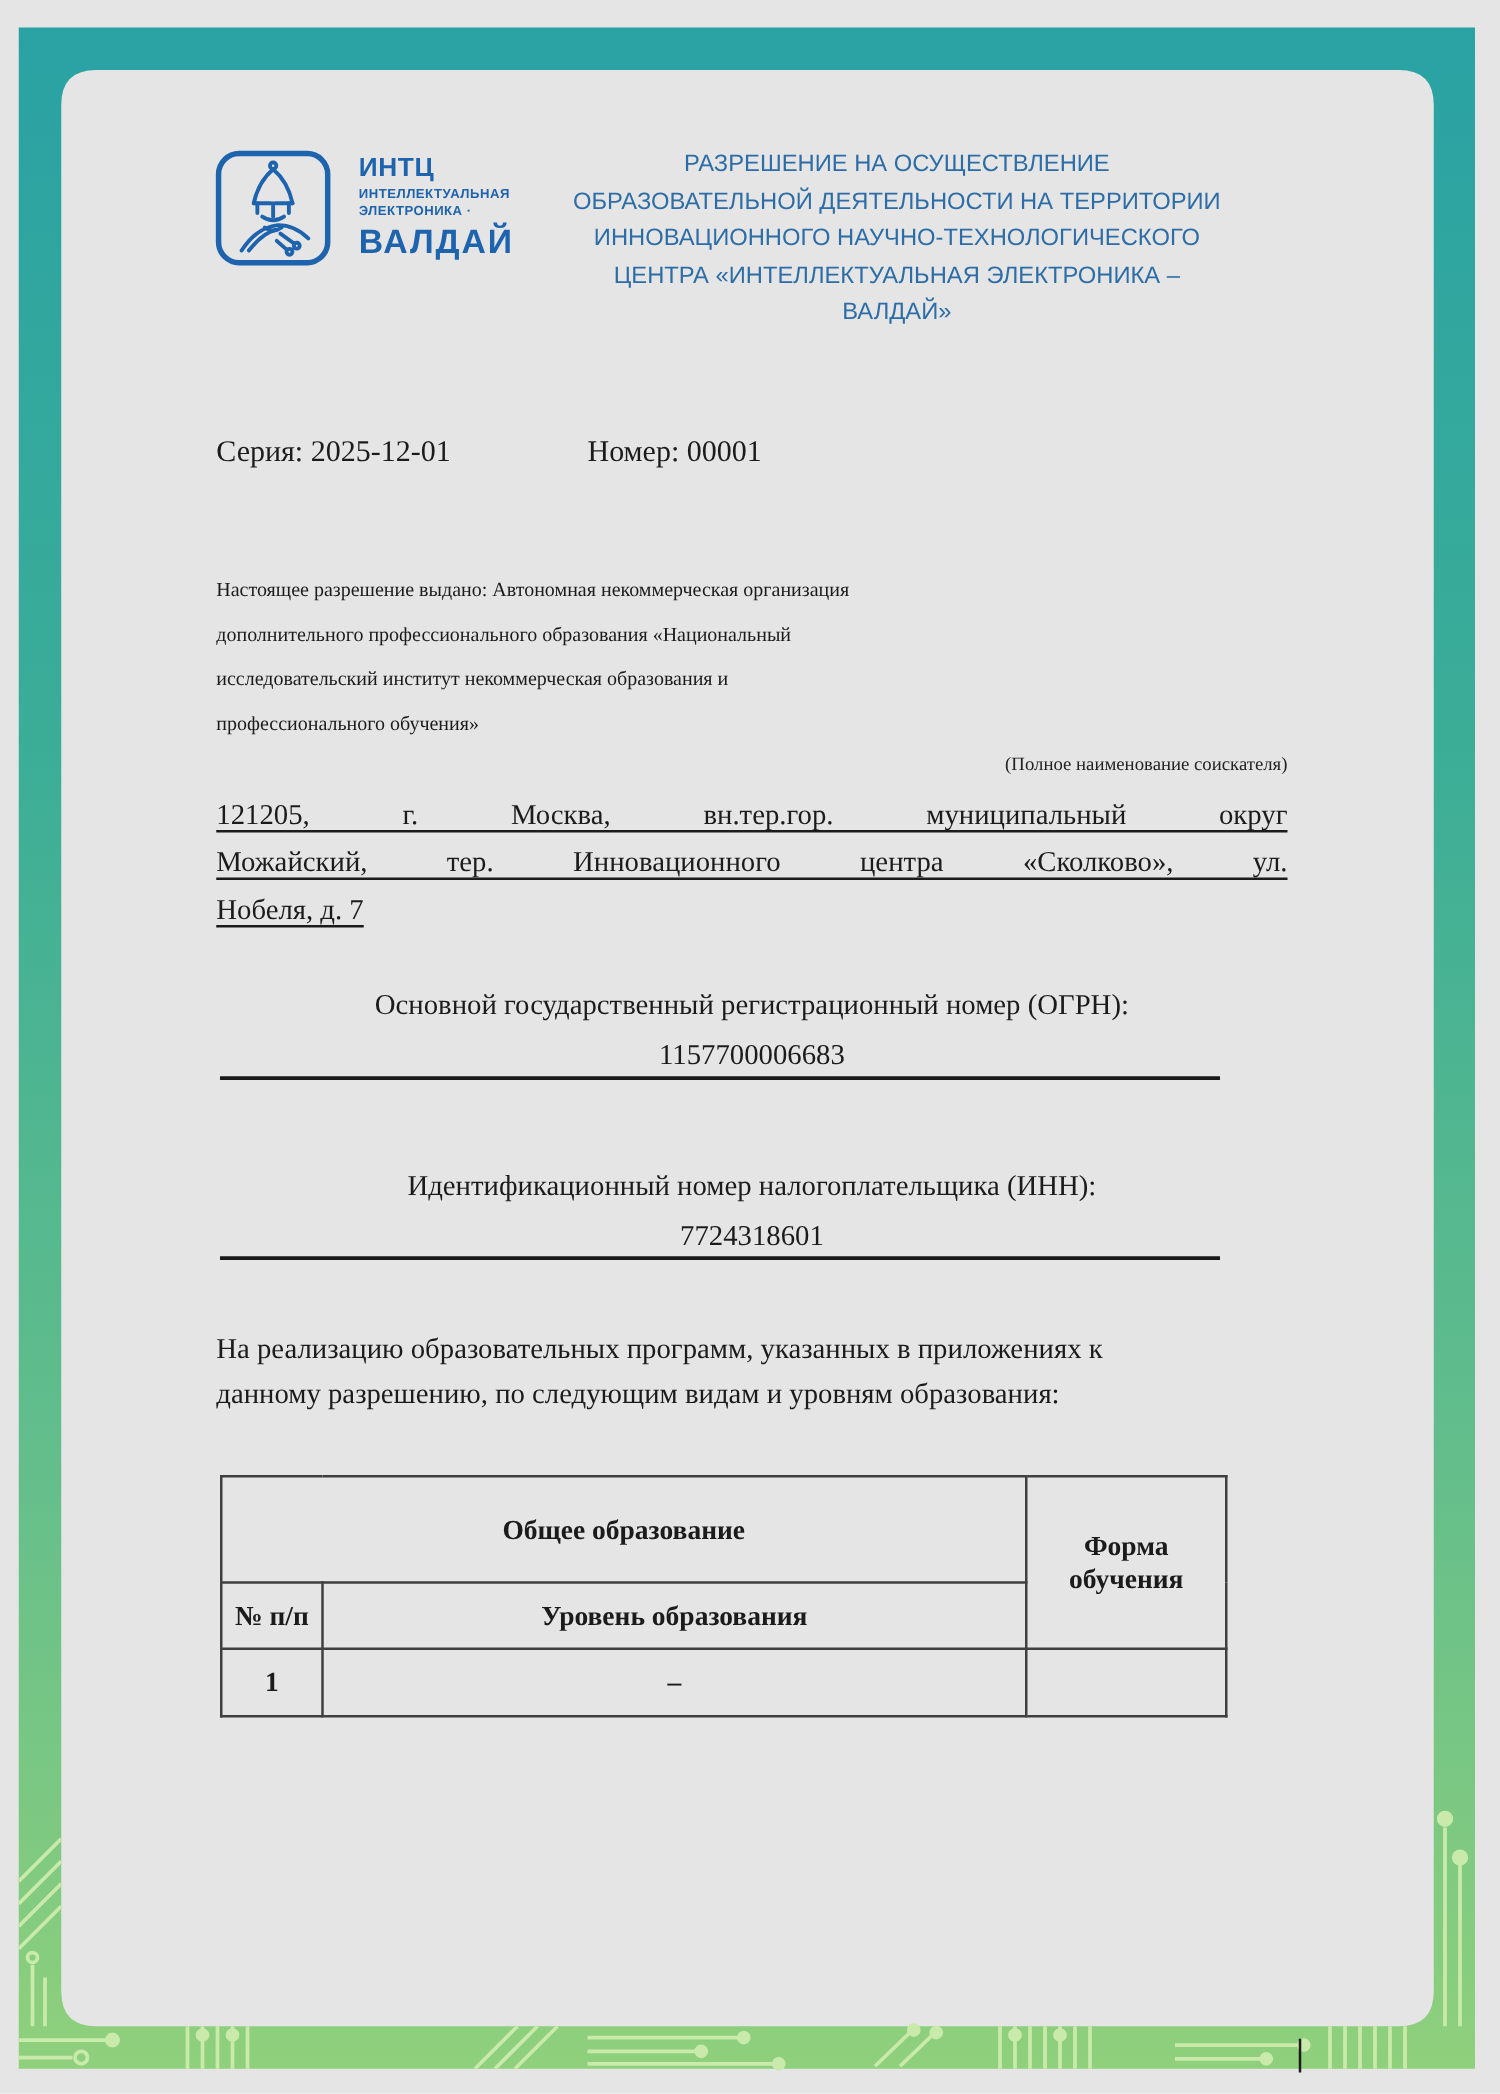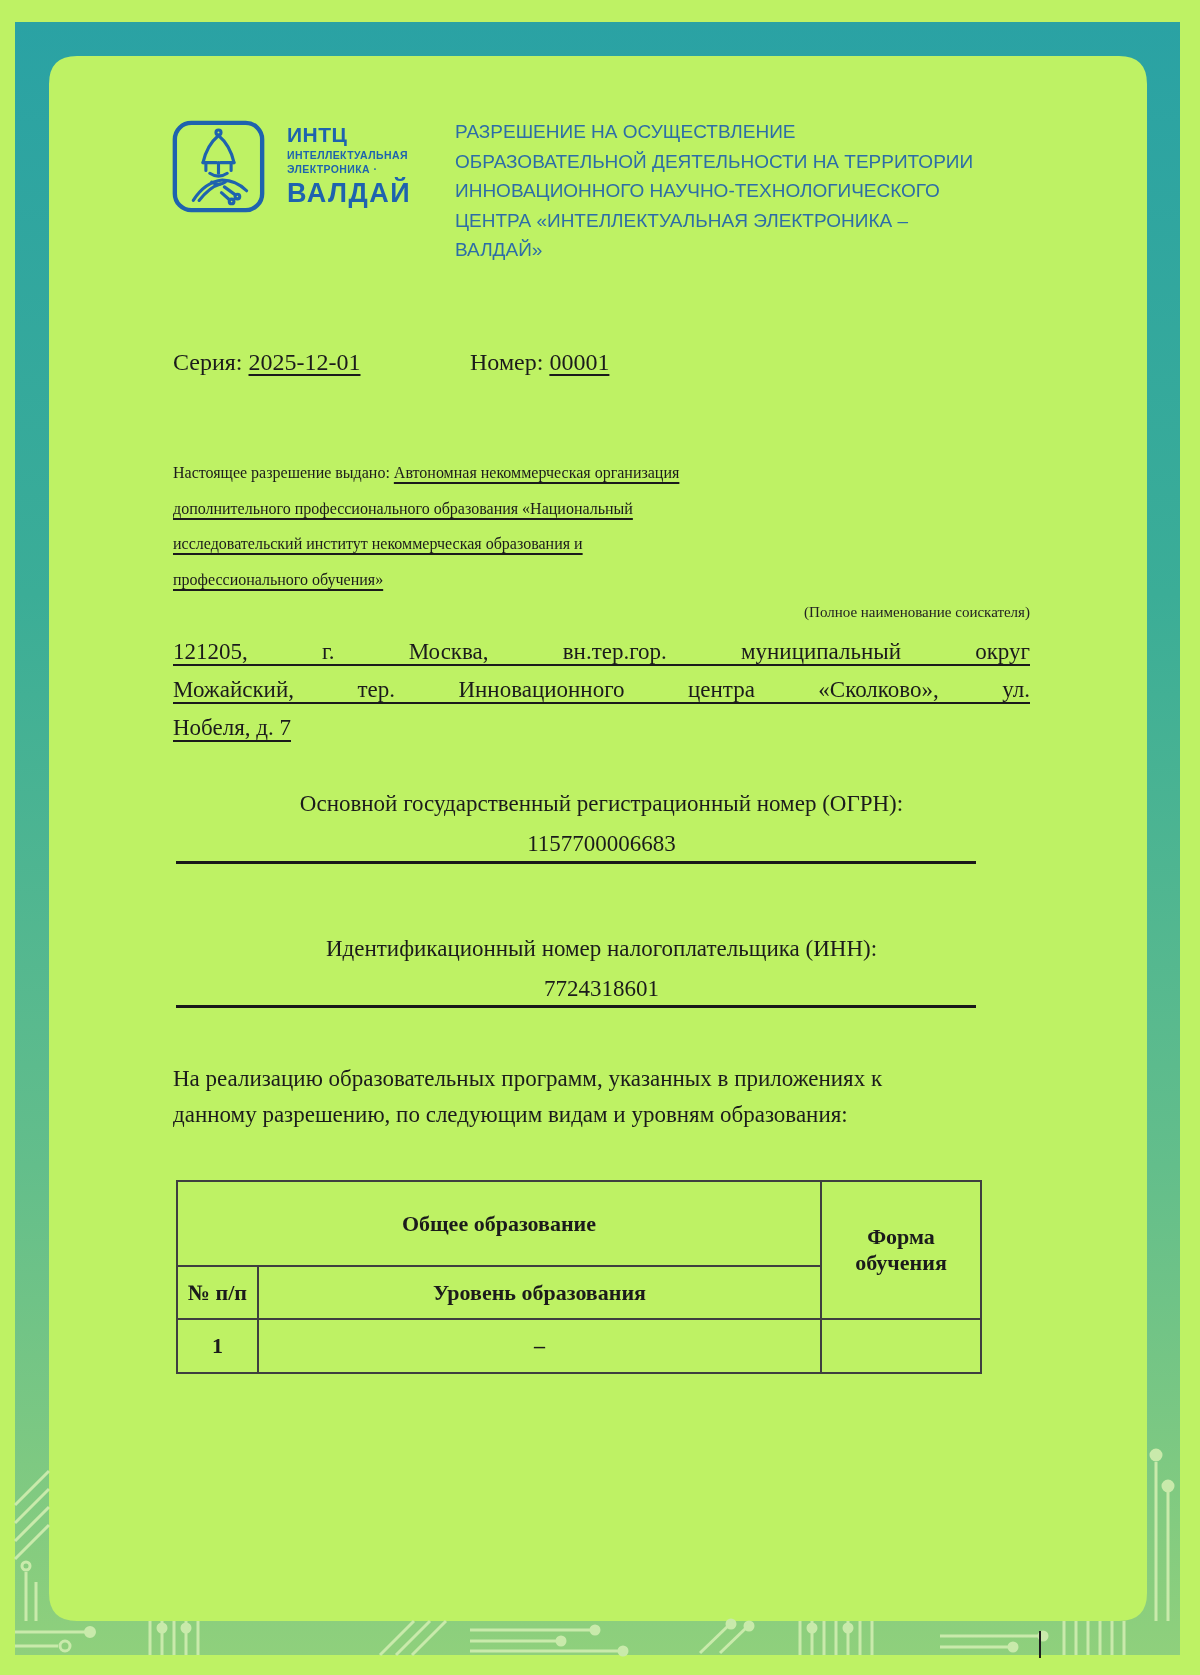--- a/index.html
+++ b/index.html
@@ -1,37 +1,37 @@
 <!DOCTYPE html>
 <html lang="ru"><head>
 <meta charset="utf-8">
 <style>
   html,body{margin:0;padding:0;background:#ffffff;}
   .page{
-    position:relative;width:1200px;height:1675px;background:#bef264;overflow:hidden;
+    position:relative;width:1200px;height:1675px;background:#e5e5e5;overflow:hidden;
     font-family:"Liberation Serif","DejaVu Serif",serif;color:#1b1b1b;
   }
   .abs{position:absolute;}
   
   .logo-box{left:170px;top:118px;width:97px;height:97px;}
   .logo-text{left:287px;top:124px;color:#1e63ae;font-family:"Liberation Sans","DejaVu Sans",sans-serif;line-height:1;}
   .logo-title{font-size:21px;font-weight:bold;letter-spacing:.5px;margin-bottom:4px;}
   .logo-sub{font-size:10.5px;font-weight:bold;letter-spacing:.4px;line-height:13.5px;}
   .logo-name{font-size:27px;font-weight:bold;letter-spacing:1.5px;margin-top:4px;}
   
   .doc-title{
     left:455px;top:117px;width:525px;
     font-family:"Liberation Sans","DejaVu Sans",sans-serif;
-    font-size:19px;font-weight:500;line-height:29.5px;color:#2d6da7;
+    font-size:19px;font-weight:500;line-height:29.5px;color:#2d6da7;text-align:center;
   }
   
   .meta{top:349px;font-size:24px;}
   .meta-series{left:173px;}
   .meta-number{left:470px;}
-  .u{text-decoration:underline;text-decoration-thickness:1.5px;text-underline-offset:4px;}
+  .u{text-decoration-thickness:1.5px;text-underline-offset:4px;}
   
   .para1{left:173px;top:455px;width:862px;font-size:16px;line-height:35.5px;}
   .caption{width:857px;text-align:right;font-size:15px;color:#222;}
   .caption-1{left:173px;top:604px;}
   .caption-2{left:173px;top:742px;}
   .address{left:173px;top:633px;width:857px;font-size:23px;line-height:38px;}
   .address .just{text-align:justify;text-align-last:justify;}
   .address div{text-decoration:underline;text-decoration-thickness:1.5px;text-underline-offset:5px;}
   .centered-line{left:173px;width:857px;text-align:center;font-size:23px;}
   .rule{left:176px;width:800px;height:3px;background:#191919;}

